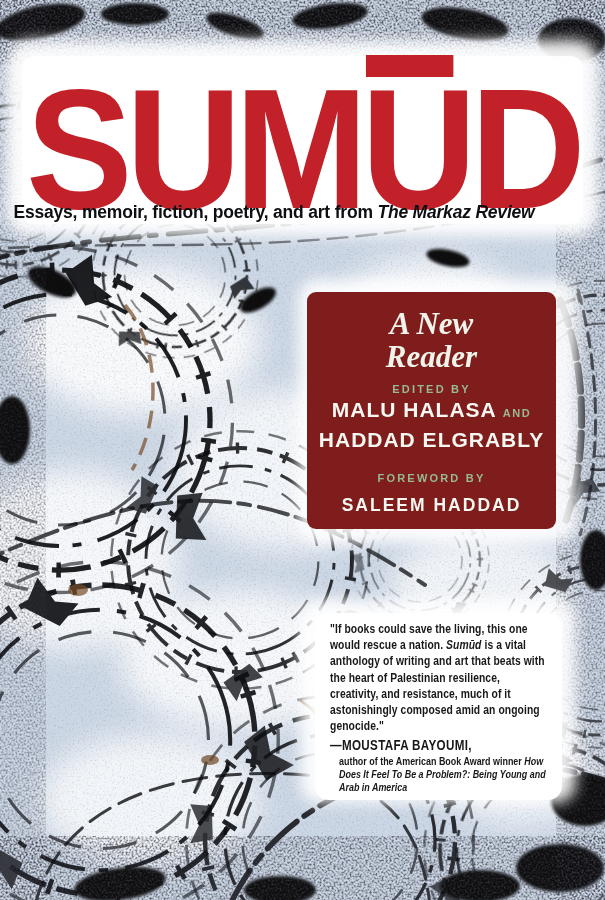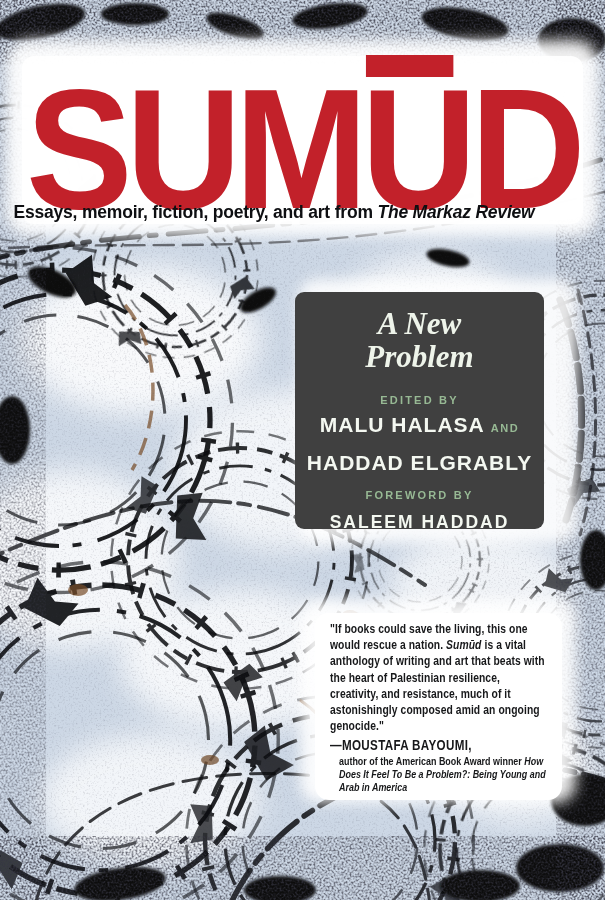--- a/index.html
+++ b/index.html
@@ -36,46 +36,46 @@
     position:absolute;left:0;top:202px;width:548px;
     text-align:center;
     font-weight:bold;font-size:17.5px;letter-spacing:-0.2px;
     color:#0e0f12;
     white-space:nowrap;
   }
   .subtitle .it{font-style:italic;}
 
   
   .panel{
-    position:absolute;left:295px;top:292px;width:249px;height:237px;
-    background:#404040;border-radius:9px;
+    position:absolute;left:307px;top:292px;width:249px;height:237px;
+    background:#7f1d1d;border-radius:9px;
     box-sizing:border-box;
     text-align:center;color:#eef4ea;
     padding-top:15px;
   }
   .tagline{
     font-family:"Liberation Serif", serif;
     font-style:italic;font-weight:bold;
     font-size:31px;line-height:33px;
     color:#eef4ea;margin:0;
   }
   .tagline span{display:block;}
   .small-label{
     font-size:11px;font-weight:bold;letter-spacing:2.2px;
     color:#97b994;
   }
-  .edited-by{margin-top:21px;text-align:center;}
+  .edited-by{margin-top:10px;text-align:center;}
   .editor{
     font-size:21px;font-weight:bold;letter-spacing:1px;
-    line-height:31px;color:#f4f8f1;margin-top:3px;
+    line-height:23px;color:#f4f8f1;margin-top:3px;
   }
   .editor .and{
     font-size:11px;letter-spacing:1.5px;color:#97b994;
   }
-  .foreword-by{margin-top:11px;}
+  .foreword-by{margin-top:21px;}
   .foreword-author{
     font-size:17.5px;font-weight:bold;letter-spacing:2px;
     line-height:20px;color:#f4f8f1;margin-top:11px;
   }
 
   
   .blurb{
     position:absolute;left:315px;top:613px;width:247px;min-height:176px;
     background:#ffffff;border-radius:14px;
     box-sizing:border-box;
@@ -220,21 +220,21 @@
 
   <h1 class="title"><span>S</span><span>U</span><span>M</span><span class="mac">U</span><span>D</span></h1>
 
   <div class="subtitle">
     <span>Essays, memoir, fiction, poetry, and art from </span><span class="it">The Markaz Review</span>
   </div>
 
   <div class="panel">
     <div class="tagline">
       <span>A New</span>
-      <span>Problem</span>
+      <span>Reader</span>
     </div>
     <div class="small-label edited-by">EDITED BY</div>
     <div class="editor">
       <span>MALU HALASA</span>
       <span class="and">AND</span>
     </div>
     <div class="editor">HADDAD ELGRABLY</div>
     <div class="small-label foreword-by">FOREWORD BY</div>
     <div class="foreword-author">SALEEM HADDAD</div>
   </div>

